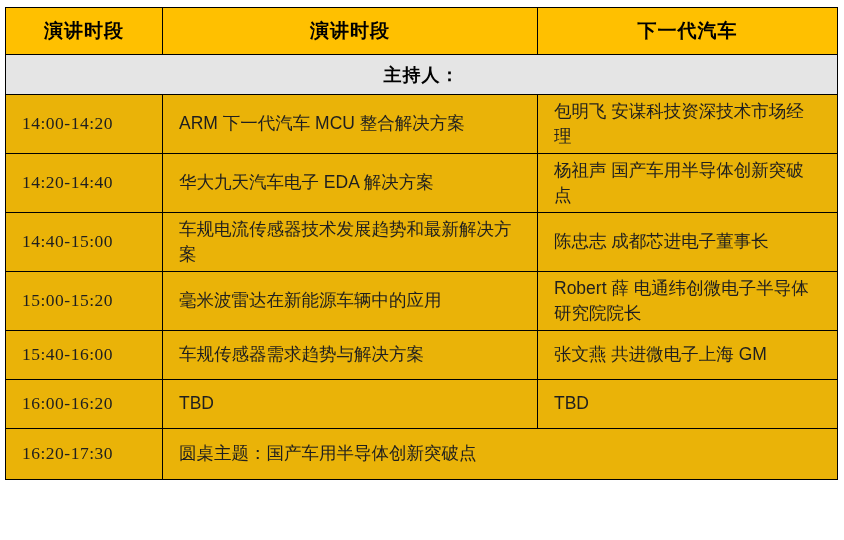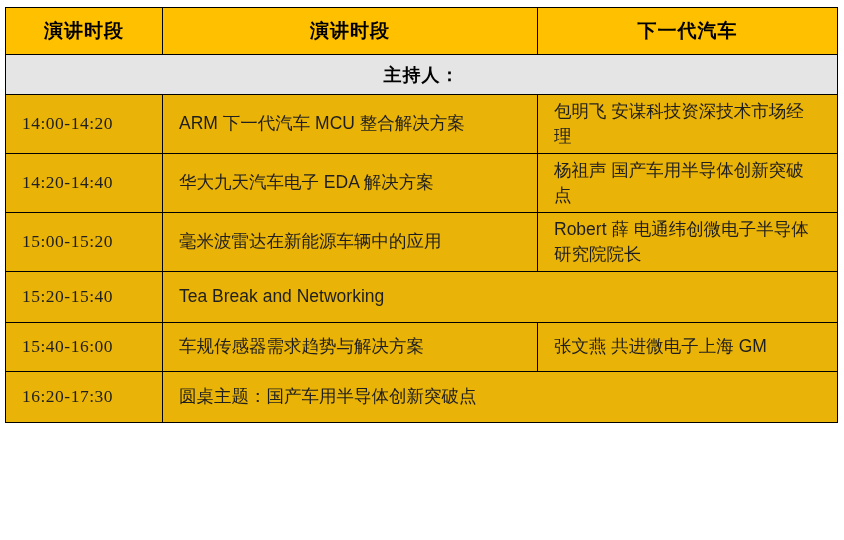--- a/index.html
+++ b/index.html
@@ -100,32 +100,38 @@
           <td class="time-cell">14:00-14:20</td>
           <td class="topic-cell">ARM 下一代汽车 MCU 整合解决方案</td>
           <td class="guest-cell">包明飞  安谋科技资深技术市场经理</td>
         </tr>
         <tr class="body-row h60">
           <td class="time-cell">14:20-14:40</td>
           <td class="topic-cell">华大九天汽车电子 EDA 解决方案</td>
           <td class="guest-cell">杨祖声  国产车用半导体创新突破点</td>
         </tr>
         <tr class="body-row h60">
+          <td class="time-cell">14:40-15:00</td>
+          <td class="topic-cell">车规电流传感器技术发展趋势和最新解决方案</td>
+          <td class="guest-cell">陈忠志  成都芯进电子董事长</td>
+        </tr>
+        <tr class="body-row h60">
           <td class="time-cell">15:00-15:20</td>
           <td class="topic-cell">毫米波雷达在新能源车辆中的应用</td>
           <td class="guest-cell">Robert 薛  电通纬创微电子半导体研究院院长</td>
-        </tr>
-        <tr class="body-row h52">
-          <td class="time-cell">15:20-15:40</td>
-          <td class="topic-cell" colspan="2">Tea Break and Networking</td>
         </tr>
         <tr class="body-row h50">
           <td class="time-cell">15:40-16:00</td>
           <td class="topic-cell">车规传感器需求趋势与解决方案</td>
           <td class="guest-cell">张文燕  共进微电子上海 GM</td>
+        </tr>
+        <tr class="body-row h50">
+          <td class="time-cell">16:00-16:20</td>
+          <td class="topic-cell">TBD</td>
+          <td class="guest-cell">TBD</td>
         </tr>
         <tr class="body-row h52">
           <td class="time-cell">16:20-17:30</td>
           <td class="topic-cell" colspan="2">圆桌主题：国产车用半导体创新突破点</td>
         </tr>
       </tbody>
   </table>
 </div>
 
 </body></html>

